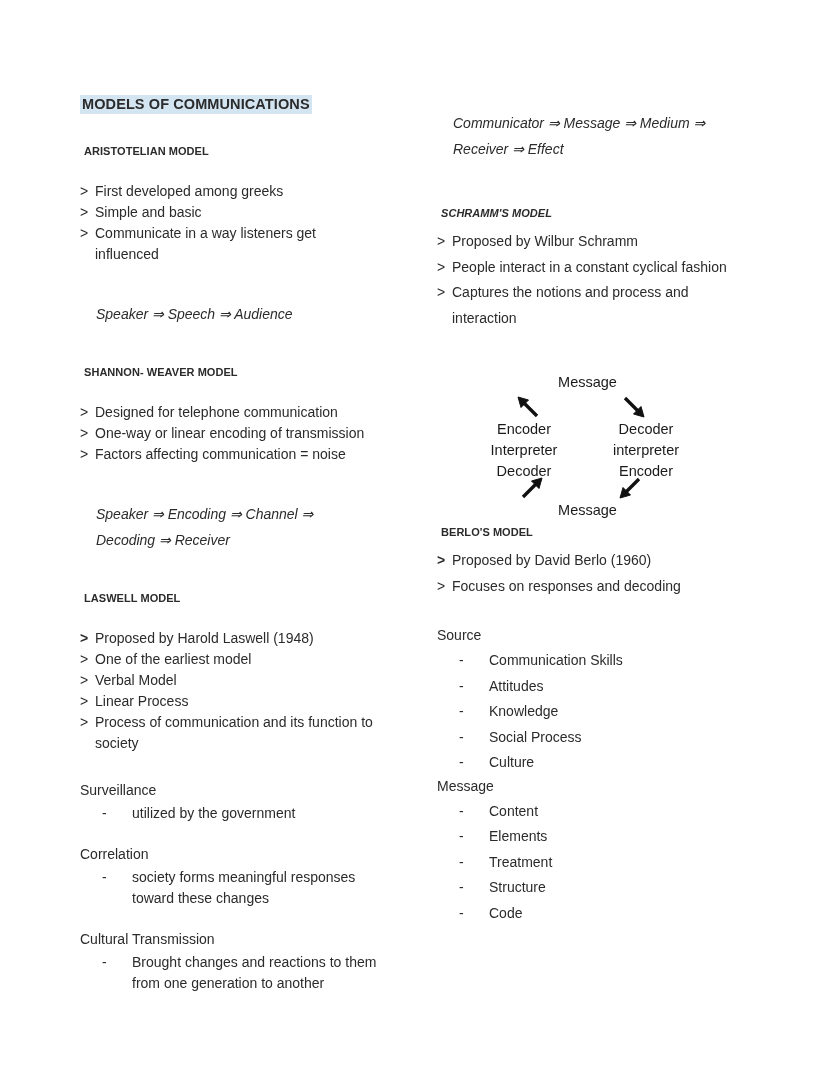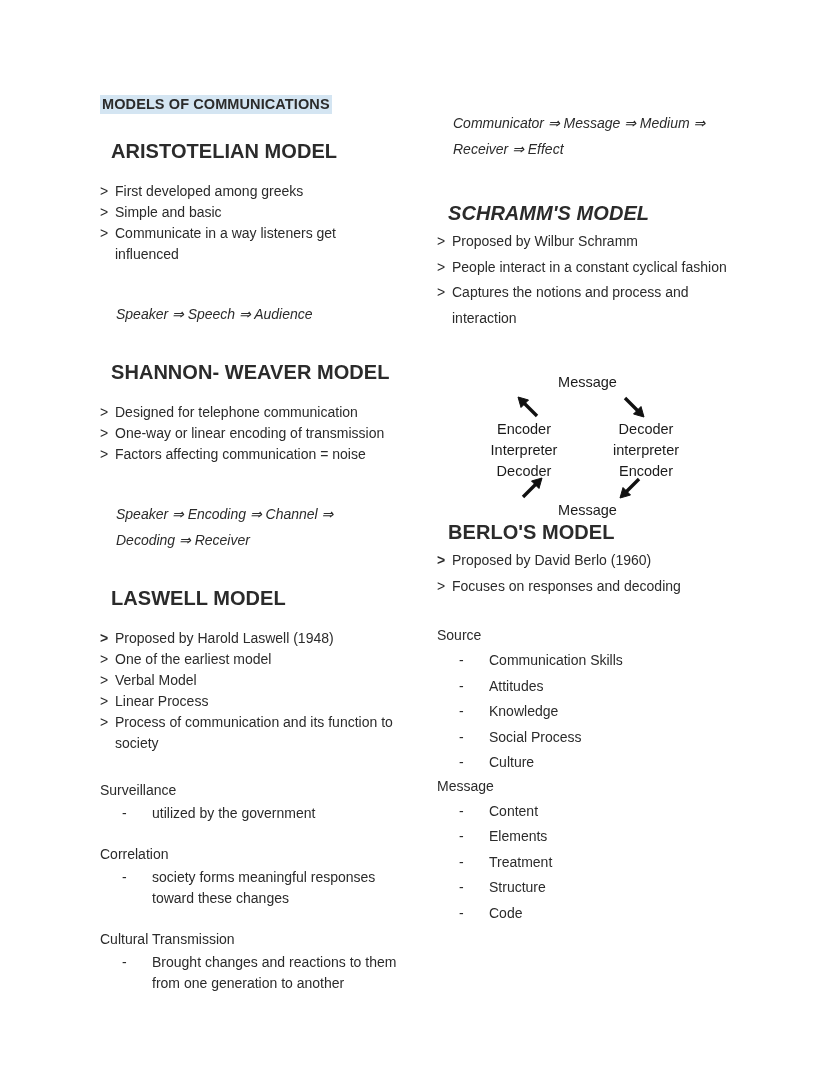--- a/index.html
+++ b/index.html
@@ -19,42 +19,42 @@
     position: absolute;
     inset: 0;
     background: #ffffff;
   }
 
   
   .col {
     position: absolute;
     top: 94px;
   }
-  .col-left  { left: 100px;  width: 300px; }
+  .col-left  { left: 80px;  width: 300px; }
   .col-right { left: 437px; width: 295px; }
 
   
   .doc-title {
     font-size: 14.5px;
     font-weight: 700;
     letter-spacing: 0.1px;
     line-height: 20px;
     display: inline;
     background: #d4e5f2;
     box-decoration-break: clone;
     -webkit-box-decoration-break: clone;
     padding: 1px 2px 2px 2px;
   }
   .title-wrap { margin: 0 0 28px 0; }
 
   h2.heading {
-    font-size: 20px;
+    font-size: 11px;
     font-weight: 700;
     letter-spacing: 0.05px;
-    margin: 0 0 20px 11px;
+    margin: 0 0 20px 4px;
     line-height: 19px;
   }
   h2.heading.italic {
     font-style: italic;
     margin-bottom: 6px;
   }
   h2.heading.tight { margin-bottom: 6px; }
 
   .bullets {
     margin: 0;

